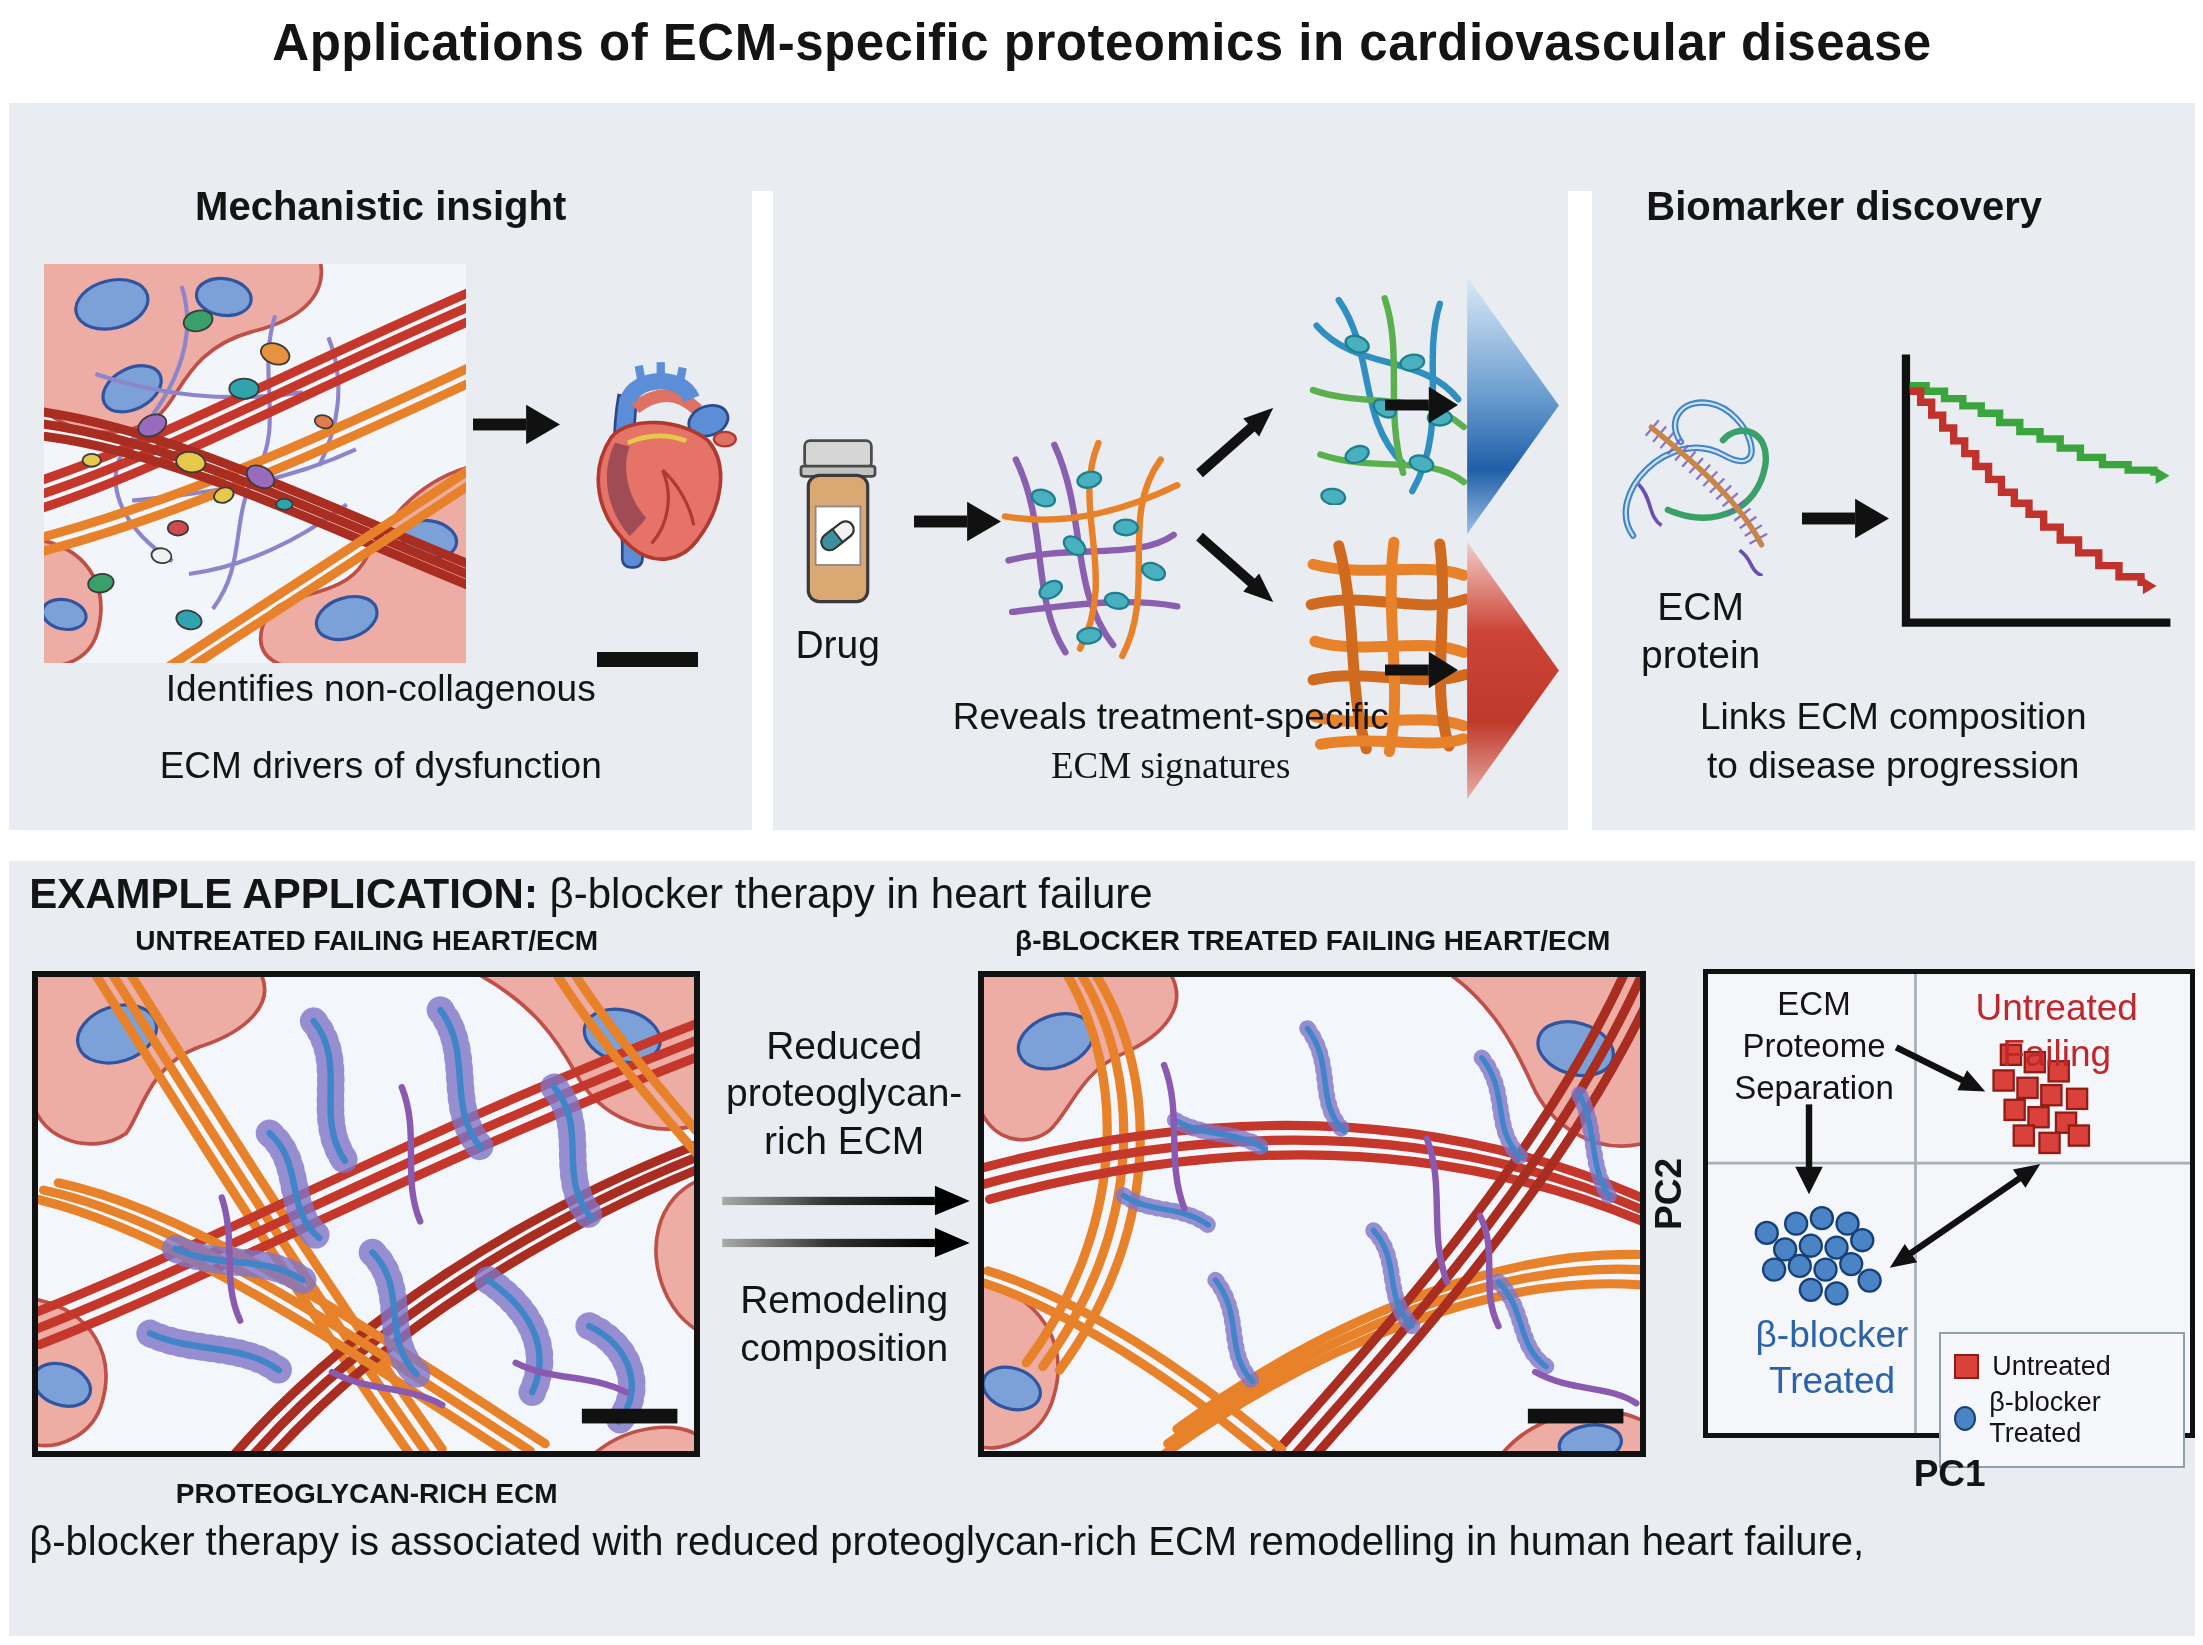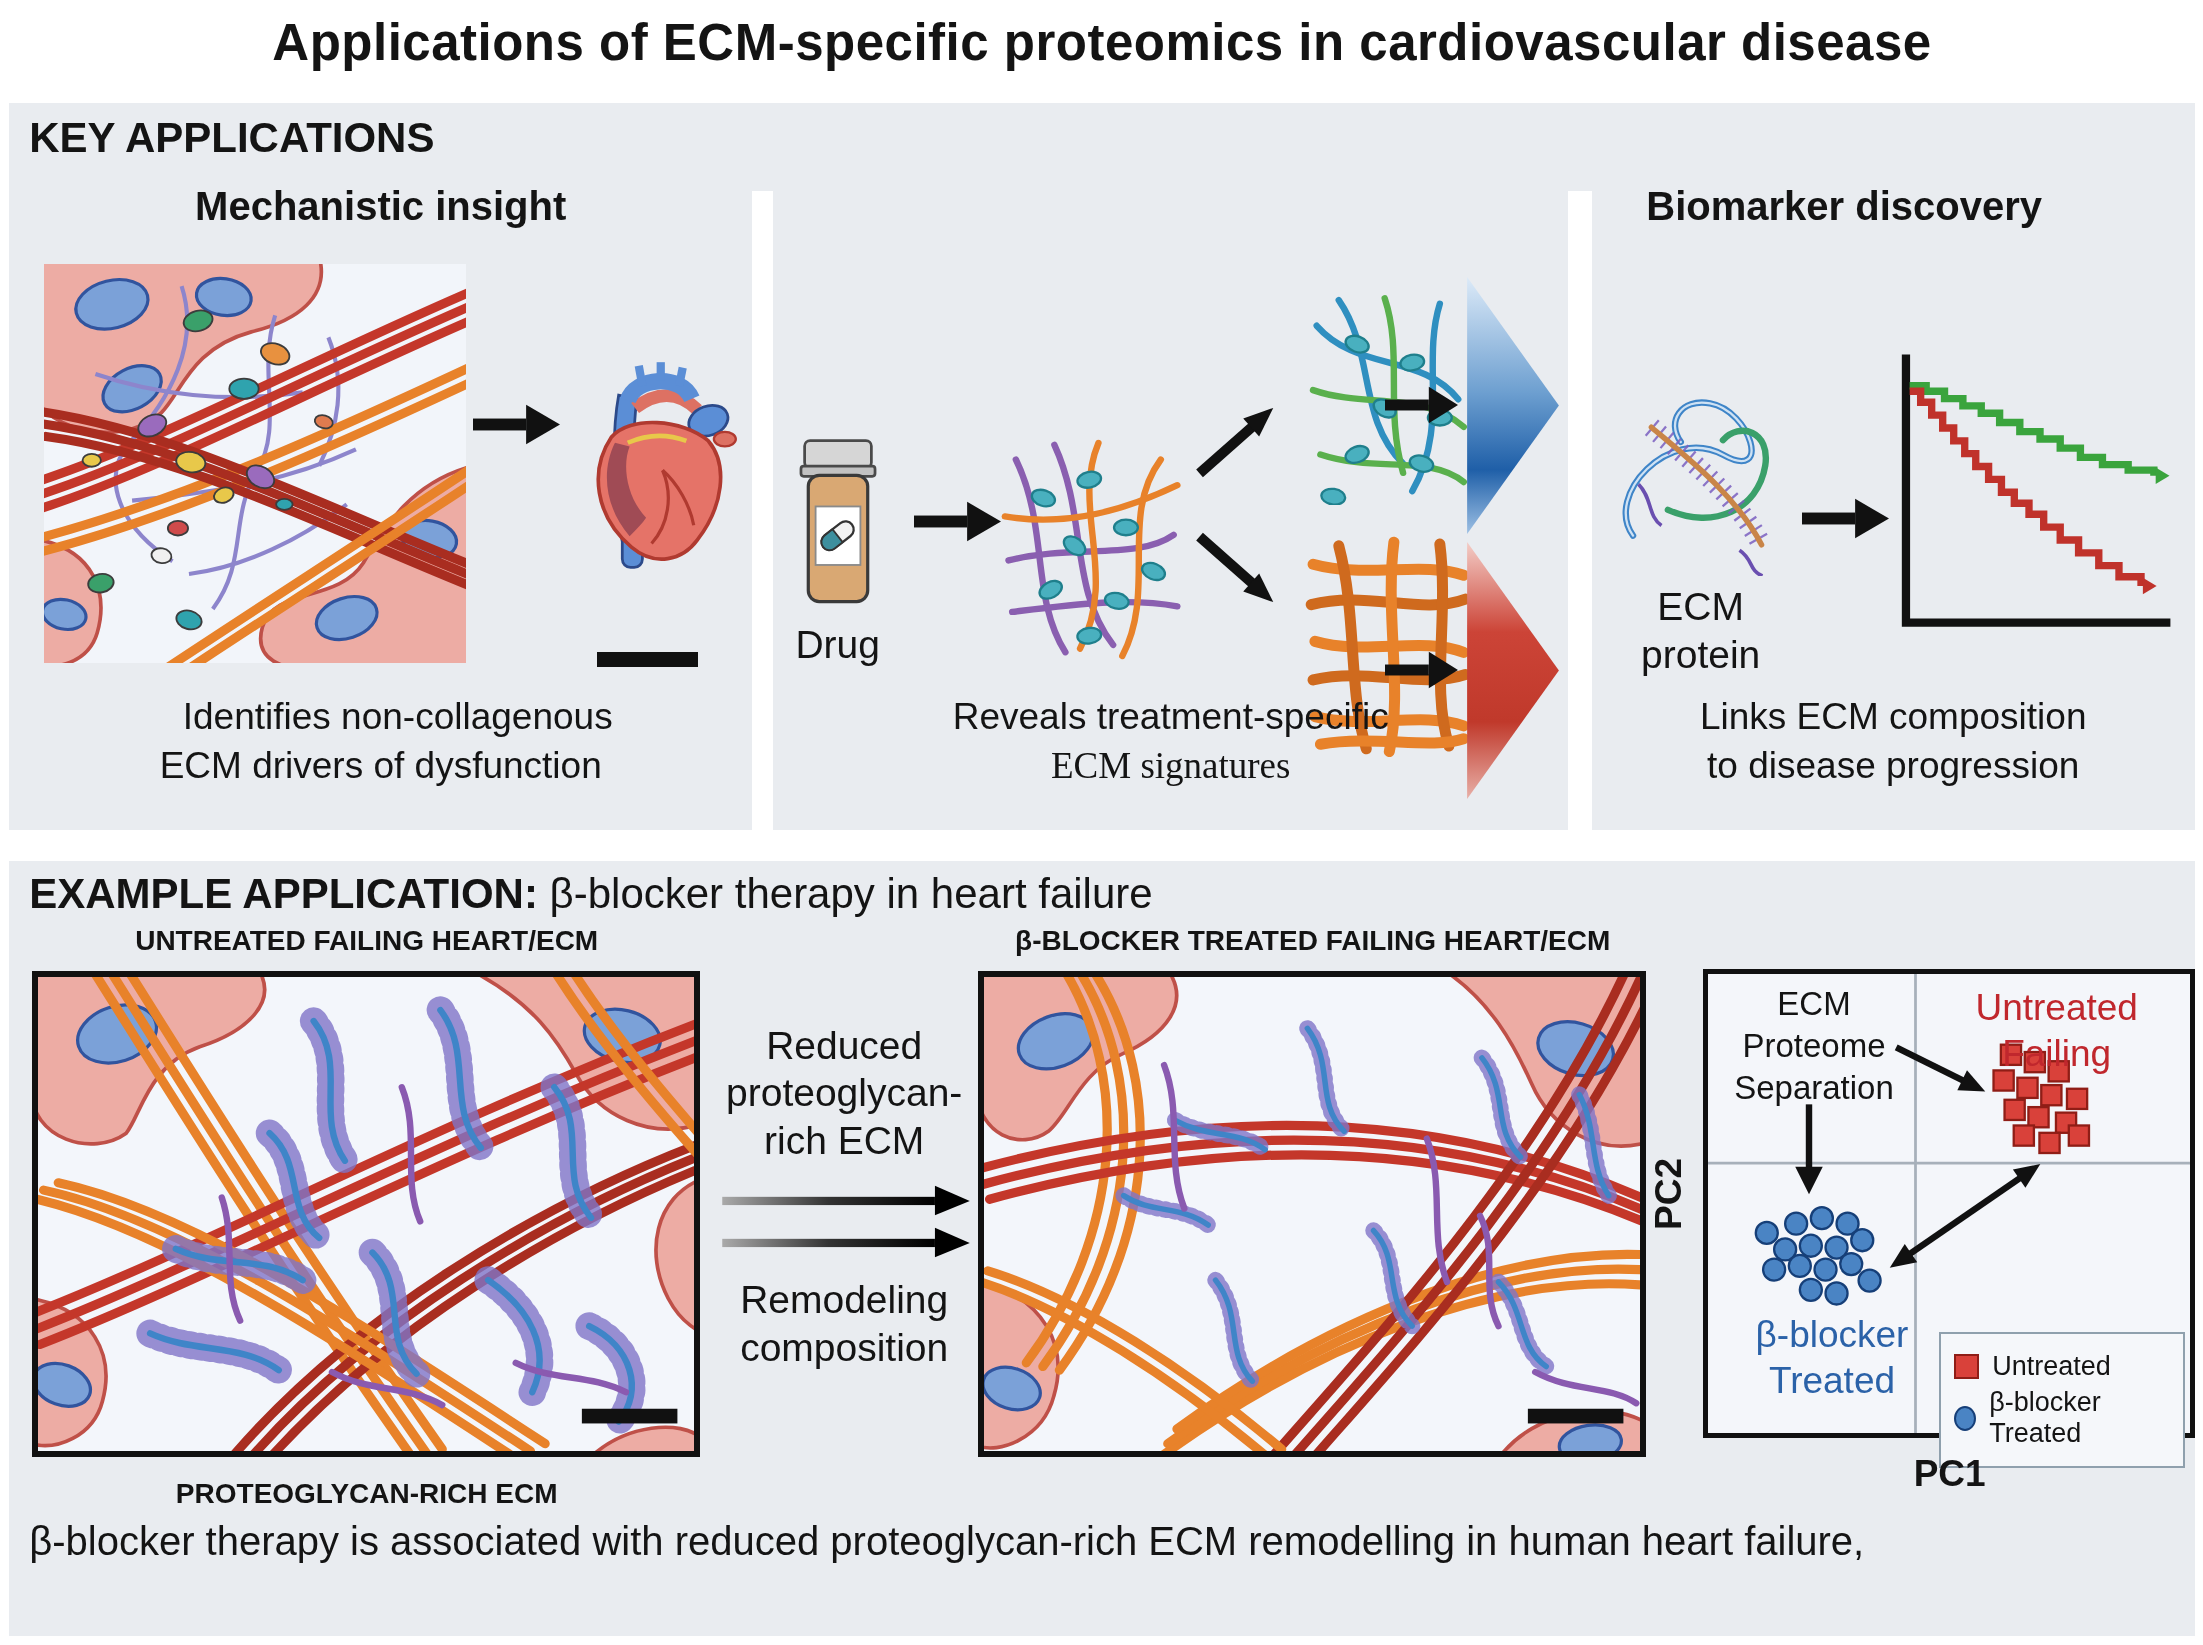--- a/index.html
+++ b/index.html
@@ -60,21 +60,20 @@
   .pchead{fill:#111;}
 </style>
 </head>
 <body>
 
 <div id="figure">
 
   <div class="abs title">Applications of ECM-specific proteomics in cardiovascular disease</div>
 
   <div id="section1" class="abs section">
-    <div class="abs sec-heading" style="left:20px;top:11px;">KEY APPLICATIONS</div>
 
     <div class="divider" style="left:743px;width:21px;"></div>
     <div class="divider" style="left:1559px;width:24px;"></div>
 
     <div class="abs panel-title" style="left:0;width:743px;top:81px;">Mechanistic insight</div>
     <div class="abs panel-title" style="left:1534px;width:602px;top:81px;">Biomarker discovery</div>
 
     <svg class="abs" style="left:35px;top:161px;" width="422" height="399" viewBox="0 0 460 435">
       <rect width="460" height="435" fill="#f2f5fa"></rect>
       <g>
@@ -151,21 +150,21 @@
       <ellipse cx="168" cy="84" rx="12" ry="8" fill="#dd7163" stroke="#b03a30" stroke-width="2.5"></ellipse>
       <path d="M44,82 C20,118 26,168 66,202 C92,224 122,216 138,194 C166,158 172,112 150,86 C122,62 64,58 44,82 Z" fill="#e57368" stroke="#b03a30" stroke-width="4"></path>
       <path d="M48,88 C32,120 38,160 64,190 C72,182 78,176 82,170 C60,146 56,112 64,92 Z" fill="#a04b55"></path>
       <path d="M62,88 Q94,74 126,86" fill="none" stroke="#e8c84a" stroke-width="5"></path>
       <path d="M100,118 C112,146 106,178 88,198" fill="none" stroke="#b03a30" stroke-width="3.5"></path>
       <path d="M100,118 C116,132 130,156 134,178" fill="none" stroke="#b03a30" stroke-width="3.5"></path>
     </svg>
 
     <div class="scalebar" style="left:588px;top:549px;width:101px;height:14.7px;"></div>
 
-    <div class="abs caption" style="left:0;width:743px;top:590px;padding-left:17px;">Identifies non-collagenous</div>
+    <div class="abs caption" style="left:0;width:743px;top:562px;">Identifies non-collagenous</div>
     <div class="abs caption" style="left:0;width:743px;top:639px;">ECM drivers of dysfunction</div>
 
     <svg class="abs" style="left:781px;top:332px;" width="96" height="174" viewBox="0 0 105 190">
       <rect x="16" y="6" width="73" height="30" rx="6" fill="#d6d6d6" stroke="#4a4a4a" stroke-width="3"></rect>
       <rect x="12" y="34" width="81" height="11" rx="3" fill="#c2c2c2" stroke="#4a4a4a" stroke-width="3"></rect>
       <rect x="20" y="44" width="65" height="138" rx="12" fill="#d9a873" stroke="#3a3a3a" stroke-width="3.5"></rect>
       <rect x="28" y="78" width="49" height="64" fill="#ffffff" stroke="#8a8a8a" stroke-width="2"></rect>
       <g transform="translate(52,110) rotate(-38)">
         <rect x="-20" y="-9" width="40" height="18" rx="9" fill="#f2f2f2" stroke="#333" stroke-width="2.5"></rect>
         <path d="M0,-9 L-11,-9 A9,9 0 0 0 -11,9 L0,9 Z" fill="#3d8f9e" stroke="#333" stroke-width="2"></path>

